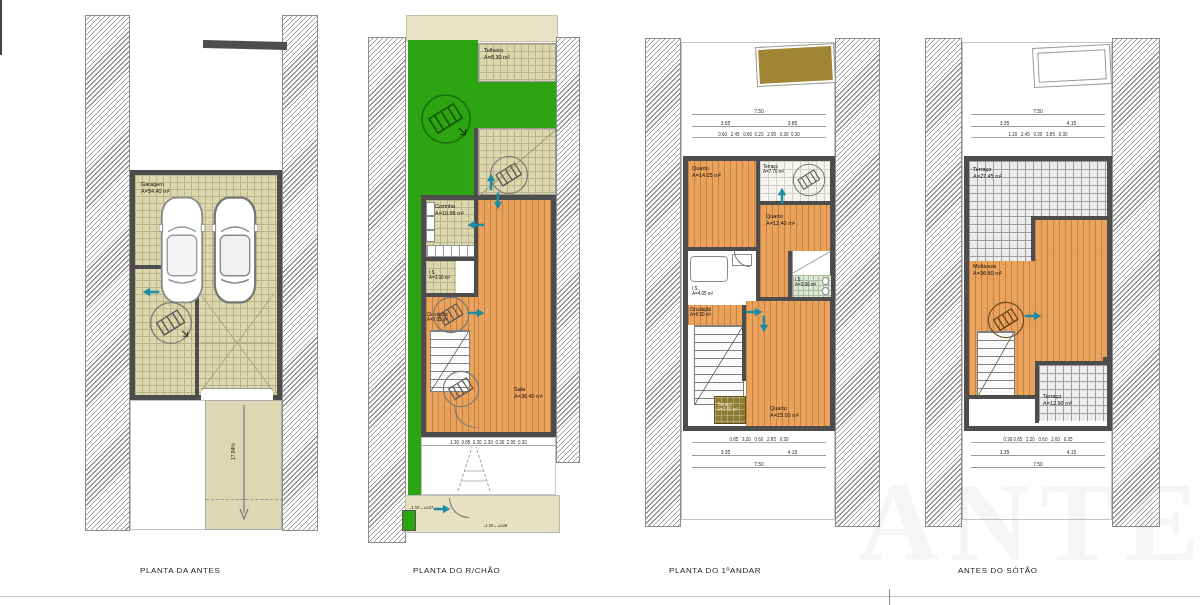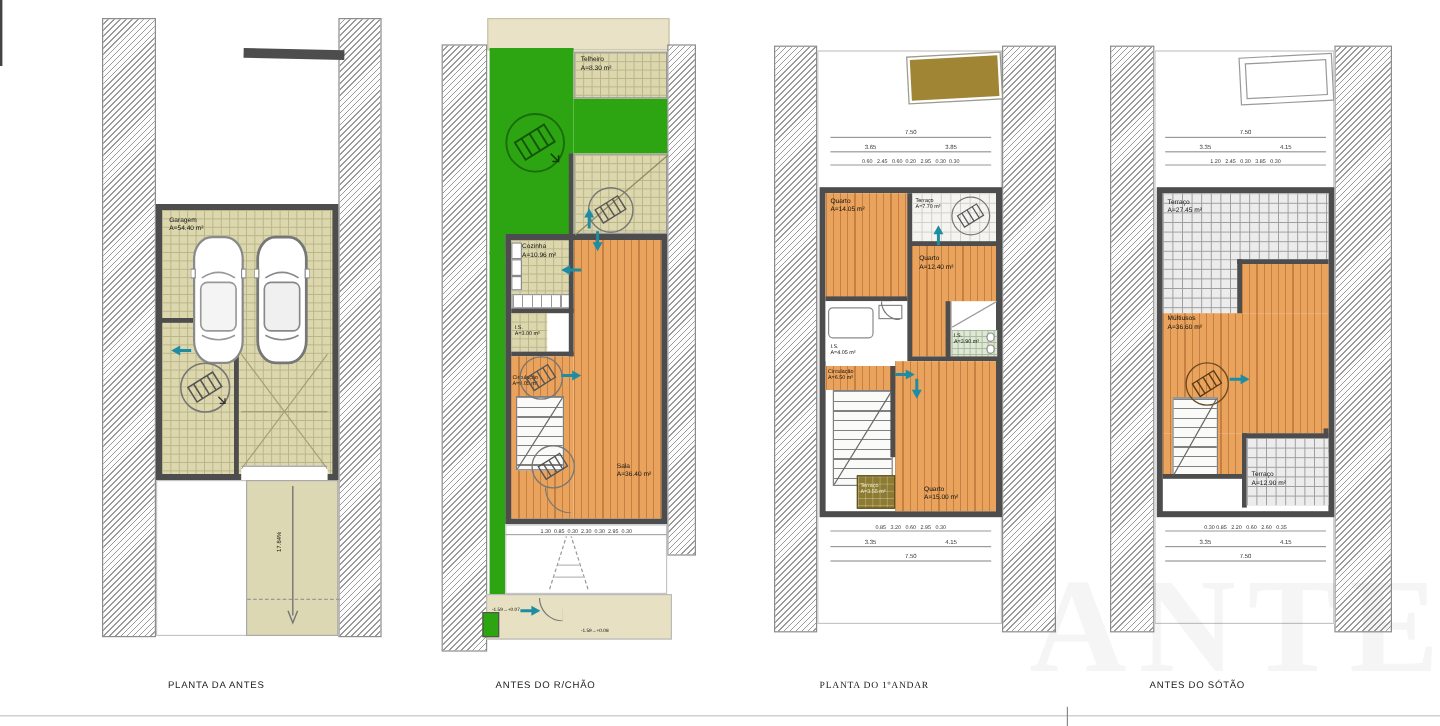--- a/index.html
+++ b/index.html
@@ -240,21 +240,21 @@
 
     <div class="abs paved" style="left:37px;top:480px;width:155px;height:38px;">
       <div class="arc" style="left:43px;top:2px;width:20px;height:20px;"></div>
       <svg class="sym" viewBox="0 0 22 12" style="left:26px;top:8px;width:20px;height:10px;">
         <path d="M1 4.5 h11 V1 l9 5 -9 5 V7.5 H1 z" fill="#1e8ca2"></path>
       </svg>
       <div class="rl" style="left:4px;top:10px;font-size:4px;">-1.59→+0.07</div>
       <div class="rl" style="left:78px;top:28px;font-size:4px;">-1.59→+0.08</div>
       <div class="abs green" style="left:-4px;top:14px;width:14px;height:21px;border:1px solid #555;"></div>
     </div>
-    <div class="caption" style="left:45px;top:551px;">ANTES DO R/CHÃO</div>
+    <div class="caption" style="left:45px;top:551px;">PLANTA DO R/CHÃO</div>
   </div>
 
   <div class="abs" style="left:645px; top:15px; width:235px; height:560px;">
     <div class="abs hatch" style="left:0;top:23px;width:36px;height:489px;"></div>
     <div class="abs hatch" style="left:190px;top:23px;width:45px;height:489px;"></div>
     <div class="abs white" style="left:36px;top:27px;width:154px;height:478px;">
       <div class="abs" style="left:75px;top:3px;width:77px;height:38px;background:#a08634;border:2px solid #fff;box-shadow:0 0 0 1px #999;transform:rotate(-3deg);"></div>
       <div class="dim dimline" style="left:10px;top:64px;width:134px;">7.50</div>
       <div class="dim dimpair" style="left:10px;top:76px;width:134px;">
         <span>3.65</span>
@@ -346,21 +346,21 @@
         <div class="arc" style="left:46px;top:90px;width:16px;height:16px;"></div>
       </div>
 
       <div class="dim dimmulti" style="left:10px;top:393px;width:134px;">0.85   3.20   0.60   2.95   0.30</div>
       <div class="dim dimpair" style="left:10px;top:405px;width:134px;">
         <span>3.35</span>
         <span>4.15</span>
       </div>
       <div class="dim dimline" style="left:10px;top:417px;width:134px;">7.50</div>
     </div>
-    <div class="caption" style="left:38px;top:551px;font-family:Liberation Serif, serif;">PLANTA DO 1ºANDAR</div>
+    <div class="caption" style="left:24px;top:551px;">PLANTA DO 1ºANDAR</div>
   </div>
 
   <div class="abs" style="left:925px; top:15px; width:235px; height:560px;">
     <div class="abs hatch" style="left:0;top:23px;width:37px;height:489px;"></div>
     <div class="abs hatch" style="left:187px;top:23px;width:48px;height:489px;"></div>
     <div class="abs white" style="left:37px;top:27px;width:150px;height:478px;">
       <div class="abs" style="left:70px;top:3px;width:78px;height:40px;background:#fff;border:1px solid #999;transform:rotate(-3deg);">
         <div class="abs" style="left:4px;top:4px;right:4px;bottom:4px;border:1px solid #999;"></div>
       </div>
       <div class="dim dimline" style="left:8px;top:64px;width:134px;">7.50</div>

